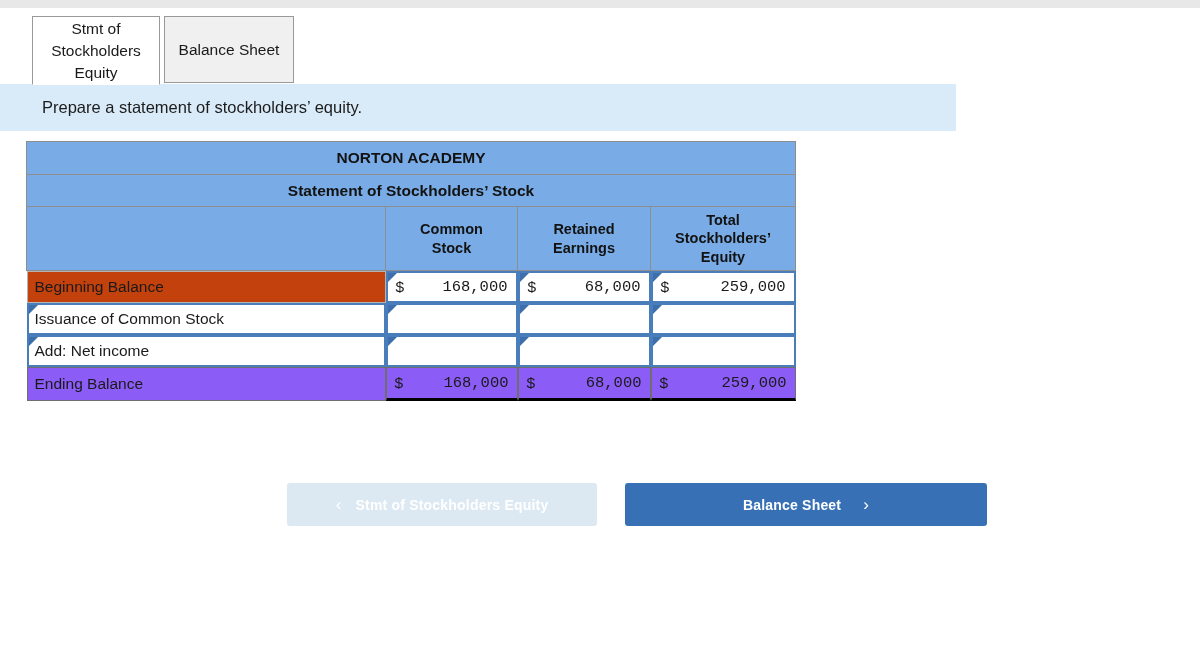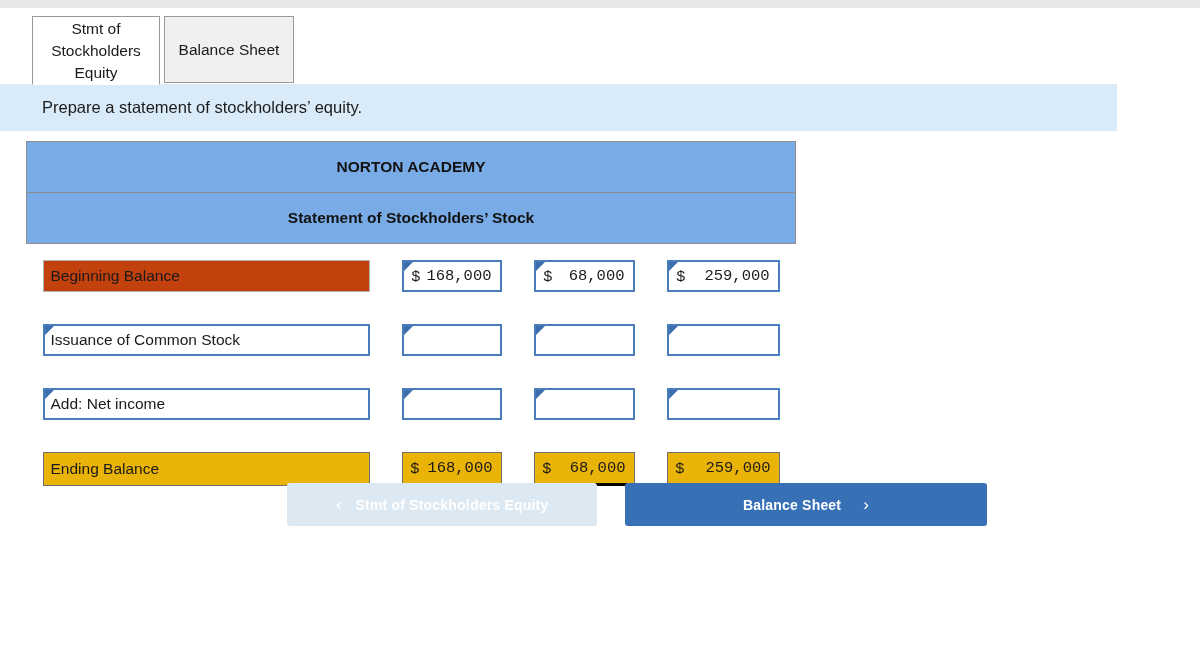--- a/index.html
+++ b/index.html
@@ -40,37 +40,37 @@
     z-index: 3;
   }
   .tab.inactive {
     left: 164px; width: 130px; height: 67px;
     background: #f0f0f0;
     z-index: 2;
   }
 
   
   .instruction {
-    position: absolute; left: 0; top: 84px; width: 1117px; height: 47px;
+    position: absolute; left: 0; top: 84px; width: 956px; height: 47px;
     background: #d9ebf9;
     display: flex; align-items: center;
     padding-left: 42px;
     font-size: 16.5px; color: #1c1c1c;
   }
 
   
   .stmt-wrap {
     position: absolute; left: 26px; top: 141px; width: 769px;
   }
   table.stmt {
     border-collapse: collapse;
     width: 769px;
     table-layout: fixed;
   }
-  table.stmt td { padding: 16px; vertical-align: middle; }
+  table.stmt td { padding: 0; vertical-align: middle; }
 
   col.c-label { width: 359px; }
   col.c-cs    { width: 132px; }
   col.c-re    { width: 133px; }
   col.c-tot   { width: 145px; }
 
   
   .title-row td {
     background: #79ace6;
     border: 1px solid #8d8d8d;
@@ -133,21 +133,21 @@
     display: flex; align-items: center; width: 100%;
     padding: 0 8px 0 8px;
   }
   .money .sym { flex: 0 0 auto; }
   .money .num { flex: 1 1 auto; text-align: right; font-family: Liberation Mono, monospace; }
 
   
   .cell-total {
     border: 1px solid #6e6e6e;
     border-bottom: 3px solid #000000;
-    background: #eab308;
+    background: #8b5cf6;
     height: 34px;
     display: flex; align-items: center;
     font-size: 15.5px; color: #1a1a1a;
   }
   .cell-total.label { padding-left: 7px; border-bottom: 1px solid #6e6e6e; }
 
   
   .nav {
     position: absolute; left: 287px; top: 483px;
     display: flex; align-items: center; gap: 28px;
@@ -204,20 +204,36 @@
           <col class="c-tot">
       </colgroup>
       <tbody>
         <tr class="title-row r1">
           <td colspan="4">NORTON ACADEMY</td>
         </tr>
         <tr class="title-row">
           <td colspan="4">Statement of Stockholders’ Stock</td>
         </tr>
 
+        <tr class="colhead">
+          <td class="blank"></td>
+          <td>
+            <div>Common</div>
+            <div>Stock</div>
+          </td>
+          <td>
+            <div>Retained</div>
+            <div>Earnings</div>
+          </td>
+          <td>
+            <div>Total</div>
+            <div>Stockholders’</div>
+            <div>Equity</div>
+          </td>
+        </tr>
 
         <tr class="drow">
           <td>
             <div class="cell-static label">Beginning Balance</div>
           </td>
           <td>
             <div class="cell-input">
               <div class="money">
                 <span class="sym">$</span>
                 <span class="num">168,000</span>

